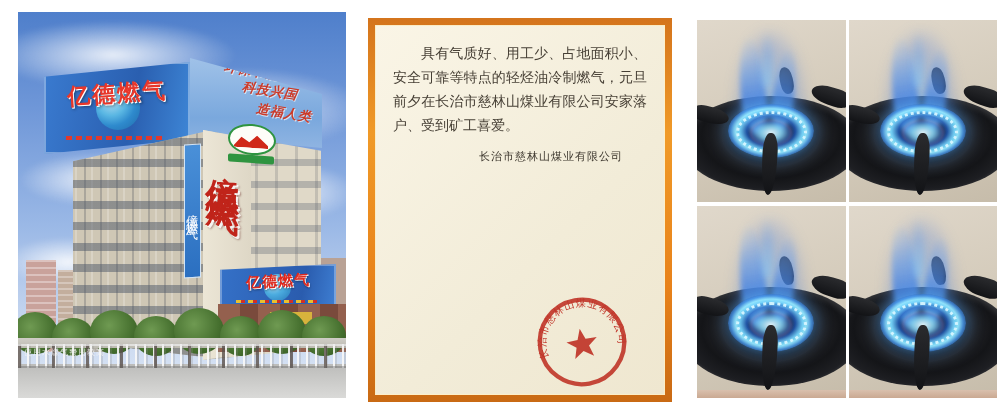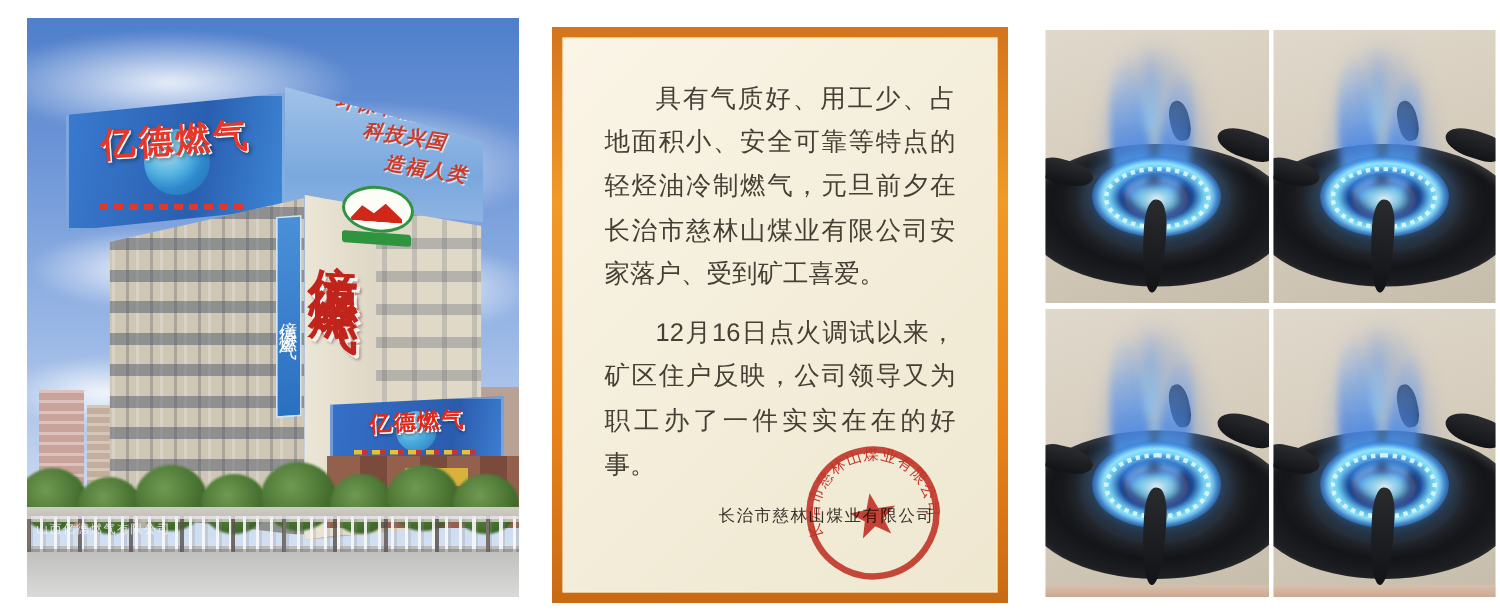--- a/index.html
+++ b/index.html
@@ -45,21 +45,21 @@
   .tree{position:absolute;border-radius:50%;background:radial-gradient(circle at 40% 35%,#6f9a52,#456f2e 60%,#2f501e);filter:blur(.6px);}
   .road{position:absolute;left:0;top:352px;width:328px;height:34px;background:linear-gradient(#bcbcba,#dadad8);}
   .sidewalk{position:absolute;left:0;top:326px;width:328px;height:10px;background:linear-gradient(#cfcdc6,#bdbbb2);}
   .fence{position:absolute;left:0;top:332px;width:328px;height:24px;background:repeating-linear-gradient(90deg,rgba(90,80,75,.8) 0 3px,transparent 3px 34px),repeating-linear-gradient(90deg,rgba(248,248,248,.9) 0 2px,rgba(140,140,140,.25) 2px 4px,transparent 4px 9px);box-shadow:inset 0 2px 0 rgba(235,235,235,.75),inset 0 -2px 0 rgba(100,100,100,.4);}
   .street-sign{position:absolute;left:6px;top:335px;font-size:8px;color:rgba(246,246,246,.85);letter-spacing:1px;}
 
   
   .doc{position:absolute;left:368px;top:18px;width:304px;height:384px;background:linear-gradient(180deg,#d4741c,#f09a28 30%,#e8821a 70%,#c96a14);padding:7px;box-sizing:border-box;}
   .paper{position:relative;width:100%;height:100%;background:linear-gradient(135deg,#faf5e6,#f2ecd8 60%,#efe7d0);border:1px solid rgba(255,236,190,.7);box-sizing:border-box;padding:15px 17px 8px 17px;overflow:hidden;}
   .doc-title{margin:0 0 13px 0;text-align:center;font-size:13.5px;font-weight:bold;color:#2b2620;letter-spacing:.5px;}
-  .doc-p{margin:10px;font-size:17px;line-height:1.72;text-indent:2em;text-align:justify;color:#463f35;}
+  .doc-p{margin:0;font-size:14px;line-height:1.72;text-indent:2em;text-align:justify;color:#463f35;}
   .sig{margin-top:12px;text-align:right;padding-right:24px;font-size:11px;color:#3c362d;}
   .sig-line1{letter-spacing:1px;}
   .seal{position:absolute;left:158px;top:268px;width:96px;height:96px;transform:rotate(-10deg);mix-blend-mode:multiply;opacity:.92;}
   .seal svg{width:100%;height:100%;}
 
   
   .burners{position:absolute;left:697px;top:20px;width:300px;height:380px;display:grid;grid-template-columns:1fr 1fr;grid-template-rows:182px 192px;gap:4px 3px;}
   .burner-cell{position:relative;overflow:hidden;background:linear-gradient(160deg,#e0d8cb,#d5ccbc 50%,#c6bcaa);}
   .burner-cell.bottom::after{content:"";position:absolute;left:0;right:0;bottom:0;height:8px;background:linear-gradient(#d9c0ad,#caa992);}
   .pan{position:absolute;left:-10%;width:120%;top:42%;height:52%;border-radius:50%;background:radial-gradient(ellipse at 50% 42%,#4a4b50 0%,#2a2b2f 30%,#141518 55%,#1e1f23 70%,#35363a 82%,#8a8276 96%,#b0a794 100%);box-shadow:inset 0 3px 6px rgba(255,255,255,.15);}
@@ -125,27 +125,26 @@
     <div class="tree" style="left:34px;top:306px;width:42px;height:38px;"></div>
     <div class="tree" style="left:72px;top:298px;width:48px;height:44px;"></div>
     <div class="tree" style="left:116px;top:304px;width:44px;height:40px;"></div>
     <div class="tree" style="left:156px;top:296px;width:50px;height:46px;"></div>
     <div class="tree" style="left:202px;top:304px;width:42px;height:40px;"></div>
     <div class="tree" style="left:240px;top:298px;width:48px;height:44px;"></div>
     <div class="tree" style="left:284px;top:304px;width:44px;height:40px;"></div>
     <div class="sidewalk"></div>
     <div class="road"></div>
     <div class="fence"></div>
-    <div class="street-sign">山西亿德燃气有限公司</div>
+    <div class="street-sign">使用水煤气费用较高</div>
   </section>
 
   <section class="doc">
     <div class="paper">
       <p class="doc-p">具有气质好、用工少、占地面积小、安全可靠等特点的轻烃油冷制燃气，元旦前夕在长治市慈林山煤业有限公司安家落户、受到矿工喜爱。</p>
-      <p class="doc-p">12月16日点火调试以来，矿区住户反映，公司领导又为职工办了一件实实在在的好事。</p>
       <div class="sig">
         <div class="sig-line1">长治市慈林山煤业有限公司</div>
 
       </div>
       <div class="seal">
         <svg viewBox="0 0 100 100">
           <circle cx="50" cy="50" r="44" fill="none" stroke="#c8281e" stroke-width="4.5" opacity="0.9"></circle>
           <polygon points="50,36 54.2,47.2 66,47.6 56.6,54.8 60,66.2 50,59.4 40,66.2 43.4,54.8 34,47.6 45.8,47.2" fill="#c8281e" opacity="0.92"></polygon>
           <path id="sealArc" d="M 14,63 A 38,38 0 1 1 86,63" fill="none"></path>
           <text font-size="10.5" fill="#c8281e" letter-spacing="1">

